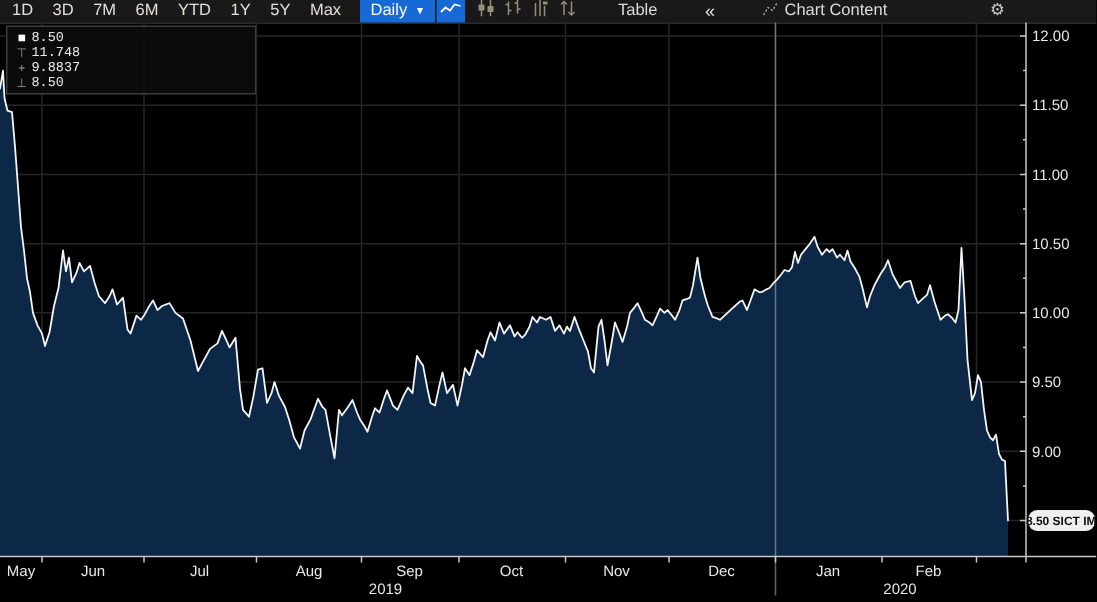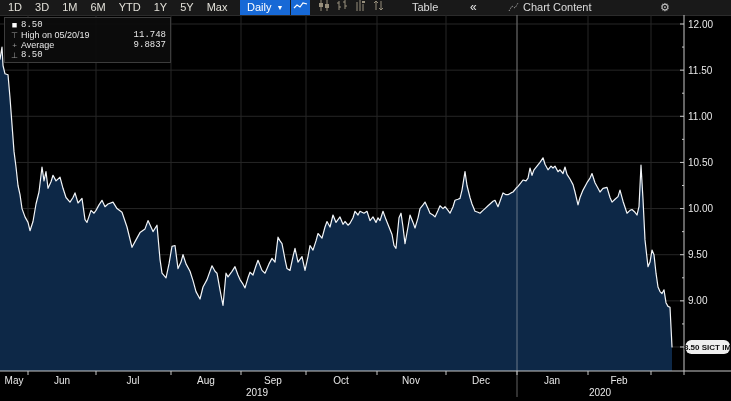--- a/index.html
+++ b/index.html
@@ -33,21 +33,21 @@
 </style>
 </head>
 <body>
 
 <div id="stage">
 
   <div id="toolbar">
     <div id="ranges" class="abs">
         <span class="rbtn">1D</span>
         <span class="rbtn">3D</span>
-        <span class="rbtn">1M</span>
+        <span class="rbtn">7M</span>
         <span class="rbtn">6M</span>
         <span class="rbtn">YTD</span>
         <span class="rbtn">1Y</span>
         <span class="rbtn">5Y</span>
         <span class="rbtn">Max</span>
       </div>
 
     <div id="period-btn" class="abs">
       <span>Daily</span><span class="caret">▼</span>
     </div>
@@ -185,26 +185,24 @@
       <text x="707.5" y="349.99995" font-size="8" fill="#111111" text-anchor="middle" font-weight="bold">8.50 SICT IM</text>
     </svg>
 
   <div id="legend">
       <div class="lrow">
         <span class="lmark sq">■</span>
         <span class="lval">8.50</span>
       </div>
       <div class="lrow">
         <span class="lmark">⊤</span>
-        <span class="llabel">High on 05/20/19</span>
         <span class="lval">11.748</span>
       </div>
       <div class="lrow">
         <span class="lmark">+</span>
-        <span class="llabel">Average</span>
         <span class="lval">9.8837</span>
       </div>
       <div class="lrow">
         <span class="lmark">⊥</span>
         <span class="lval">8.50</span>
       </div>
     </div>
 
 </div>
 

